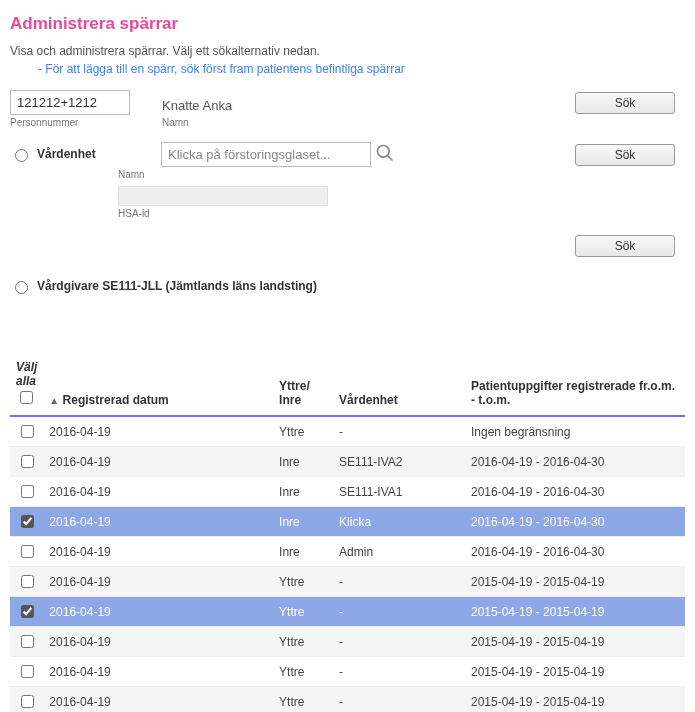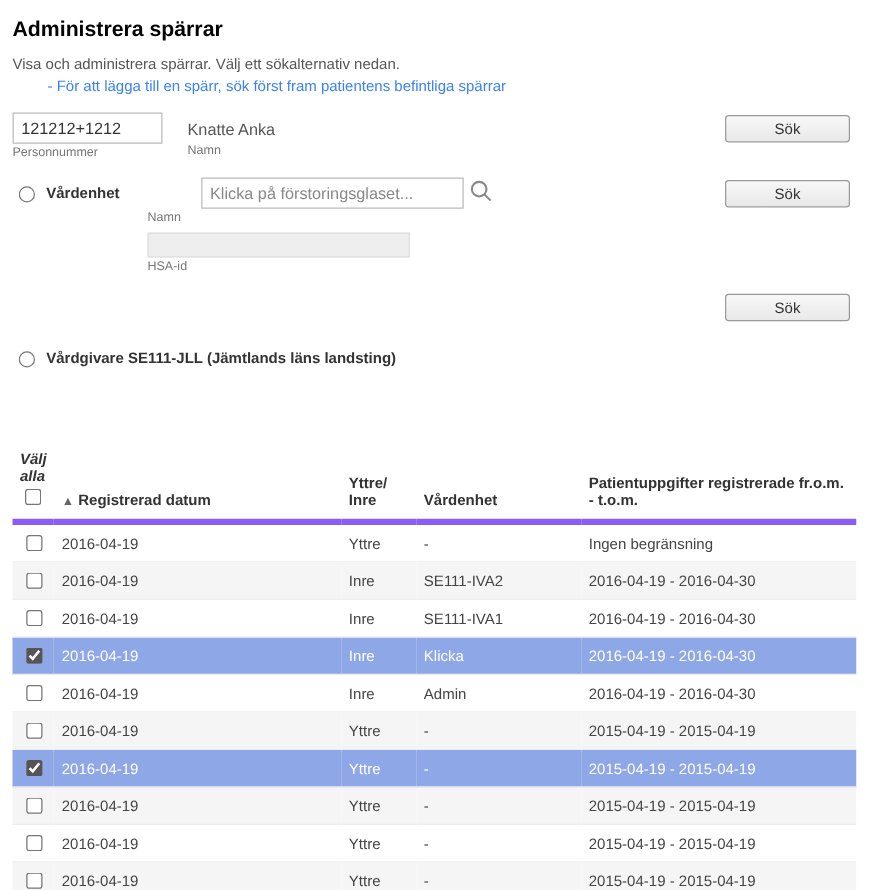--- a/index.html
+++ b/index.html
@@ -6,45 +6,45 @@
   body {
     font-family: Arial, sans-serif;
     font-size: 12px;
     color: #444;
     margin: 0;
     padding: 10px;
     width: 695px;
     background: #fff;
   }
   h2.page-title {
-    color: #000000;
+    color: #ec4899;
     font-size: 17px;
     font-weight: bold;
     margin: 4px 0 10px 0;
   }
   .intro { margin: 6px 0 2px 0; color: #555; }
   .intro-sub { margin: 4px 0 14px 28px; color: #3b82f6; }
 
   .search-row { display: flex; align-items: flex-start; margin: 6px 0 14px 0; }
   .radio-col { width: 108px; display: flex; align-items: center; gap: 6px; padding-top: 4px;}
   .radio-col label { font-weight: bold; color: #333; }
-  .fields-col { flex: 1; display: flex; align-items: center; gap: 20px; }
+  .fields-col { flex: 1; display: flex; align-items: flex-end; gap: 32px; }
   .field { display: flex; flex-direction: column; }
   .field input {
     font-size: 13px;
     padding: 4px 6px;
     border: 1px solid #bbb;
     background: #fff;
     color: #333;
   }
   .field input::placeholder { color: #888; }
   .field .readonly { font-size: 13px; color: #555; padding: 4px 0 2px 0; }
   .sublabel { font-size: 10px; color: #777; margin-top: 2px; }
 
-  .search-btn-col { width: 110px; display:flex; justify-content:center; padding-top:2px;}
+  .search-btn-col { width: 110px; display:flex; justify-content:flex-start; padding-top:2px;}
   button.std {
     font-size: 12px;
     padding: 3px 0;
     width: 100px;
     background: linear-gradient(#f8f8f8,#e8e8e8);
     border: 1px solid #999;
     border-radius: 3px;
     color: #333;
     cursor: pointer;
   }
@@ -57,21 +57,21 @@
   table.data {
     width: 100%;
     border-collapse: collapse;
     margin-top: 60px;
     font-size: 12px;
   }
   table.data th {
     text-align: left;
     font-weight: bold;
     color: #333;
-    border-bottom: 5px solid #8b5cf6;
+    border-bottom: 2px solid #8b5cf6;
     padding: 6px 6px 8px 6px;
     vertical-align: bottom;
   }
   table.data th .sort { font-size: 10px; color:#666; }
   table.data td {
     padding: 5px 6px;
     border-bottom: 1px solid #eee;
     color:#444;
   }
   table.data tbody tr.even { background:#fff; }

